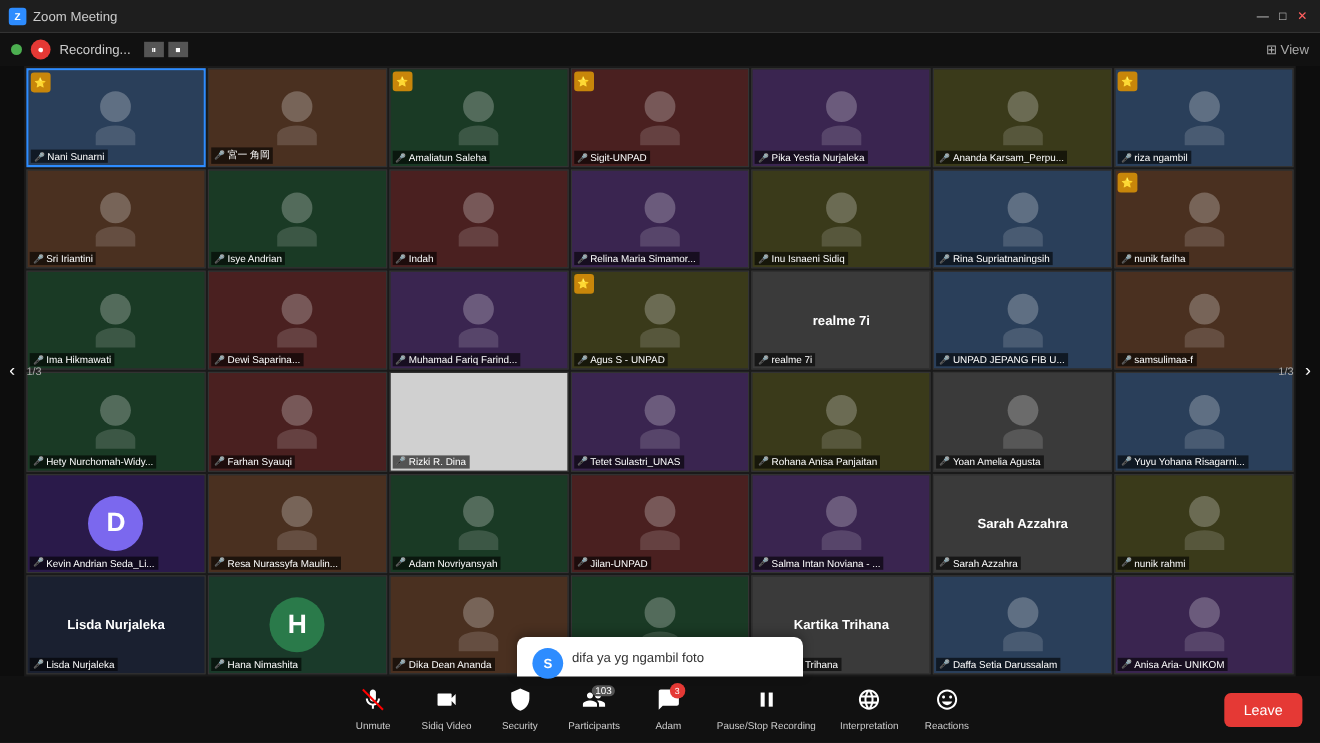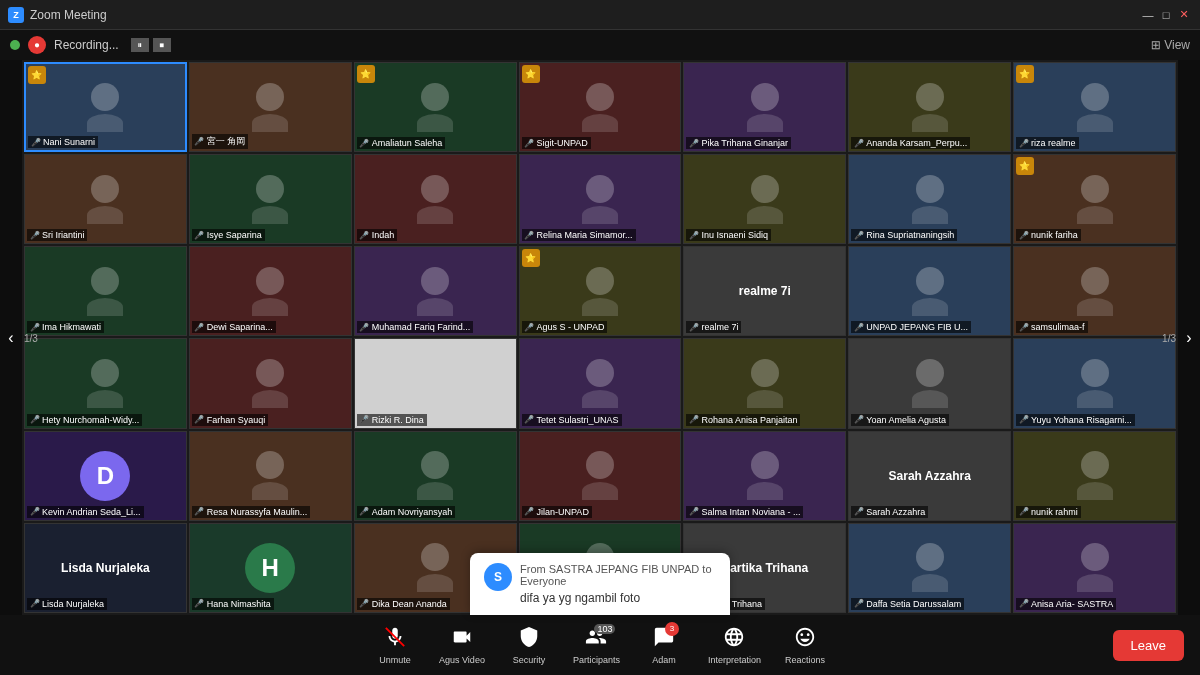--- a/index.html
+++ b/index.html
@@ -428,21 +428,21 @@
       </div>
       <div class="video-cell">
         <div class="cell-photo" style="background: rgb(58, 37, 80);">
           <div style="width: 100%; height: 100%; display: flex; flex-direction: column; align-items: center; justify-content: center;">
             <div style="width: 28px; height: 28px; border-radius: 50%; background: rgba(255, 255, 255, 0.25);"></div>
             <div style="width: 36px; height: 18px; border-radius: 50% 50% 0px 0px; background: rgba(255, 255, 255, 0.15); margin-top: 3px;"></div>
           </div>
         </div>
         <div class="name-tag">
           <span class="mic-icon">🎤</span>
-          <span>Pika Trihana Ginanjar</span>
+          <span>Pika Yestia Nurjaleka</span>
         </div>
       </div>
       <div class="video-cell">
         <div class="cell-photo" style="background: rgb(58, 58, 26);">
           <div style="width: 100%; height: 100%; display: flex; flex-direction: column; align-items: center; justify-content: center;">
             <div style="width: 28px; height: 28px; border-radius: 50%; background: rgba(255, 255, 255, 0.25);"></div>
             <div style="width: 36px; height: 18px; border-radius: 50% 50% 0px 0px; background: rgba(255, 255, 255, 0.15); margin-top: 3px;"></div>
           </div>
         </div>
         <div class="name-tag">
@@ -453,21 +453,21 @@
       <div class="video-cell">
         <div class="cell-photo" style="background: rgb(42, 63, 90);">
           <div style="width: 100%; height: 100%; display: flex; flex-direction: column; align-items: center; justify-content: center;">
             <div style="width: 28px; height: 28px; border-radius: 50%; background: rgba(255, 255, 255, 0.25);"></div>
             <div style="width: 36px; height: 18px; border-radius: 50% 50% 0px 0px; background: rgba(255, 255, 255, 0.15); margin-top: 3px;"></div>
           </div>
         </div>
         <div class="cell-badge">⭐</div>
         <div class="name-tag">
           <span class="mic-icon">🎤</span>
-          <span>riza realme</span>
+          <span>riza ngambil</span>
         </div>
       </div>
       <div class="video-cell">
         <div class="cell-photo" style="background: rgb(74, 48, 32);">
           <div style="width: 100%; height: 100%; display: flex; flex-direction: column; align-items: center; justify-content: center;">
             <div style="width: 28px; height: 28px; border-radius: 50%; background: rgba(255, 255, 255, 0.25);"></div>
             <div style="width: 36px; height: 18px; border-radius: 50% 50% 0px 0px; background: rgba(255, 255, 255, 0.15); margin-top: 3px;"></div>
           </div>
         </div>
         <div class="name-tag">
@@ -477,21 +477,21 @@
       </div>
       <div class="video-cell">
         <div class="cell-photo" style="background: rgb(26, 58, 37);">
           <div style="width: 100%; height: 100%; display: flex; flex-direction: column; align-items: center; justify-content: center;">
             <div style="width: 28px; height: 28px; border-radius: 50%; background: rgba(255, 255, 255, 0.25);"></div>
             <div style="width: 36px; height: 18px; border-radius: 50% 50% 0px 0px; background: rgba(255, 255, 255, 0.15); margin-top: 3px;"></div>
           </div>
         </div>
         <div class="name-tag">
           <span class="mic-icon">🎤</span>
-          <span>Isye Saparina</span>
+          <span>Isye Andrian</span>
         </div>
       </div>
       <div class="video-cell">
         <div class="cell-photo" style="background: rgb(74, 32, 32);">
           <div style="width: 100%; height: 100%; display: flex; flex-direction: column; align-items: center; justify-content: center;">
             <div style="width: 28px; height: 28px; border-radius: 50%; background: rgba(255, 255, 255, 0.25);"></div>
             <div style="width: 36px; height: 18px; border-radius: 50% 50% 0px 0px; background: rgba(255, 255, 255, 0.15); margin-top: 3px;"></div>
           </div>
         </div>
         <div class="name-tag">
@@ -854,34 +854,33 @@
       </div>
       <div class="video-cell">
         <div class="cell-photo" style="background: rgb(58, 37, 80);">
           <div style="width: 100%; height: 100%; display: flex; flex-direction: column; align-items: center; justify-content: center;">
             <div style="width: 28px; height: 28px; border-radius: 50%; background: rgba(255, 255, 255, 0.25);"></div>
             <div style="width: 36px; height: 18px; border-radius: 50% 50% 0px 0px; background: rgba(255, 255, 255, 0.15); margin-top: 3px;"></div>
           </div>
         </div>
         <div class="name-tag">
           <span class="mic-icon">🎤</span>
-          <span>Anisa Aria- SASTRA</span>
+          <span>Anisa Aria- UNIKOM</span>
         </div>
       </div>
     </div>
 
   <div class="nav-arrow" style="position:relative;">
     <span>›</span>
   </div>
   <span class="page-num-right">1/3</span>
 
   <div class="chat-popup">
     <div class="chat-popup-icon">S</div>
     <div class="chat-popup-content">
-      <div class="chat-popup-header">From SASTRA JEPANG FIB UNPAD to Everyone</div>
       <div class="chat-popup-msg">difa ya yg ngambil foto</div>
     </div>
   </div>
 </div>
 
 <div class="toolbar">
 
   <div class="tool-btn">
     <div class="tool-icon">
       <svg width="22" height="22" viewBox="0 0 24 24" fill="white">
@@ -892,21 +891,21 @@
     </div>
     <span class="tool-label">Unmute</span>
   </div>
 
   <div class="tool-btn">
     <div class="tool-icon">
       <svg width="22" height="22" viewBox="0 0 24 24" fill="white">
         <path d="M17 10.5V7c0-.55-.45-1-1-1H4c-.55 0-1 .45-1 1v10c0 .55.45 1 1 1h12c.55 0 1-.45 1-1v-3.5l4 4v-11l-4 4z"></path>
       </svg>
     </div>
-    <span class="tool-label">Agus Video</span>
+    <span class="tool-label">Sidiq Video</span>
   </div>
 
   <div class="tool-btn">
     <div class="tool-icon">
       <svg width="22" height="22" viewBox="0 0 24 24" fill="white">
         <path d="M12 1L3 5v6c0 5.55 3.84 10.74 9 12 5.16-1.26 9-6.45 9-12V5l-9-4z"></path>
       </svg>
     </div>
     <span class="tool-label">Security</span>
   </div>
@@ -925,20 +924,29 @@
     <div class="tool-icon" style="position:relative;">
       <svg width="22" height="22" viewBox="0 0 24 24" fill="white">
         <path d="M20 2H4c-1.1 0-2 .9-2 2v18l4-4h14c1.1 0 2-.9 2-2V4c0-1.1-.9-2-2-2z"></path>
       </svg>
       <span class="badge">3</span>
     </div>
     <span class="tool-label">Adam</span>
   </div>
 
 
+  <div class="tool-btn">
+    <div class="tool-icon">
+      <svg width="22" height="22" viewBox="0 0 24 24" fill="white">
+        <rect x="6" y="5" width="4" height="14"></rect>
+        <rect x="14" y="5" width="4" height="14"></rect>
+      </svg>
+    </div>
+    <span class="tool-label">Pause/Stop Recording</span>
+  </div>
 
 
   <div class="tool-btn">
     <div class="tool-icon">
       <svg width="22" height="22" viewBox="0 0 24 24" fill="white">
         <path d="M11.99 2C6.47 2 2 6.48 2 12s4.47 10 9.99 10C17.52 22 22 17.52 22 12S17.52 2 11.99 2zm6.93 6h-2.95c-.32-1.25-.78-2.45-1.38-3.56 1.84.63 3.37 1.91 4.33 3.56zM12 4.04c.83 1.2 1.48 2.53 1.91 3.96h-3.82c.43-1.43 1.08-2.76 1.91-3.96zM4.26 14C4.1 13.36 4 12.69 4 12s.1-1.36.26-2h3.38c-.08.66-.14 1.32-.14 2 0 .68.06 1.34.14 2H4.26zm.82 2h2.95c.32 1.25.78 2.45 1.38 3.56-1.84-.63-3.37-1.9-4.33-3.56zm2.95-8H5.08c.96-1.66 2.49-2.93 4.33-3.56C8.81 5.55 8.35 6.75 8.03 8zM12 19.96c-.83-1.2-1.48-2.53-1.91-3.96h3.82c-.43 1.43-1.08 2.76-1.91 3.96zM14.34 14H9.66c-.09-.66-.16-1.32-.16-2 0-.68.07-1.35.16-2h4.68c.09.65.16 1.32.16 2 0 .68-.07 1.34-.16 2zm.25 5.56c.6-1.11 1.06-2.31 1.38-3.56h2.95c-.96 1.65-2.49 2.93-4.33 3.56zM16.36 14c.08-.66.14-1.32.14-2 0-.68-.06-1.34-.14-2h3.38c.16.64.26 1.31.26 2s-.1 1.36-.26 2h-3.38z"></path>
       </svg>
     </div>
     <span class="tool-label">Interpretation</span>
   </div>

